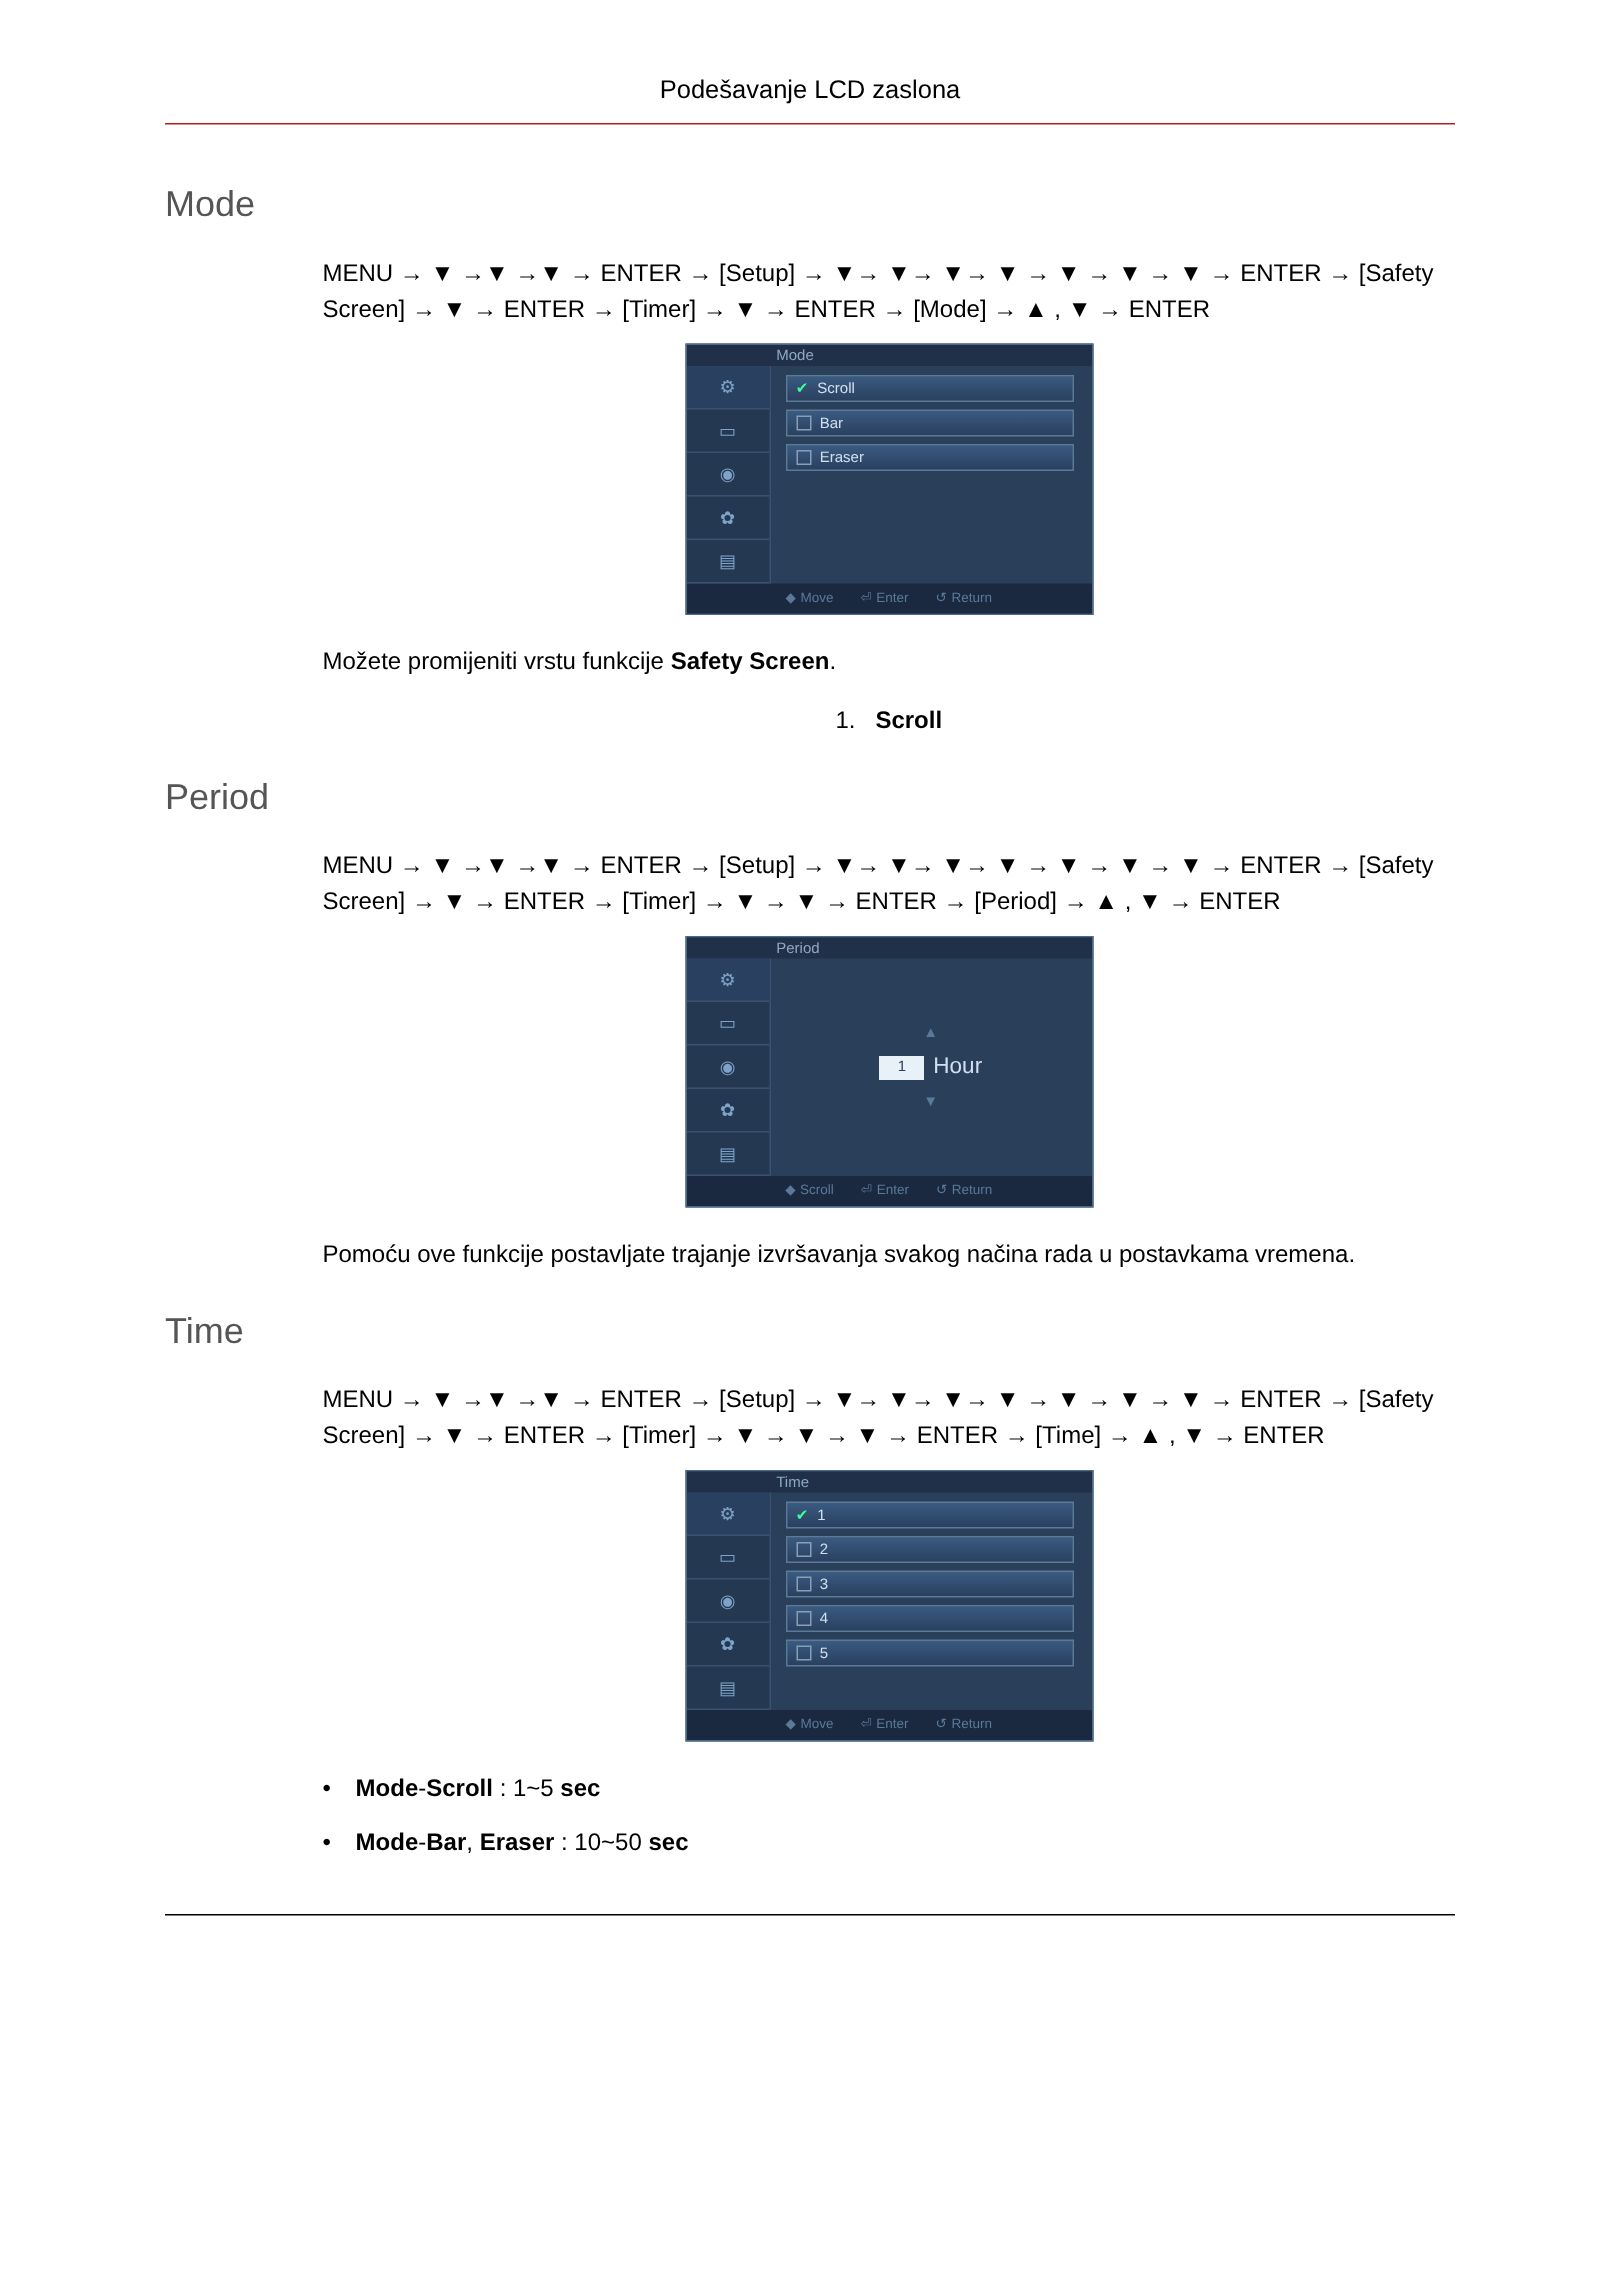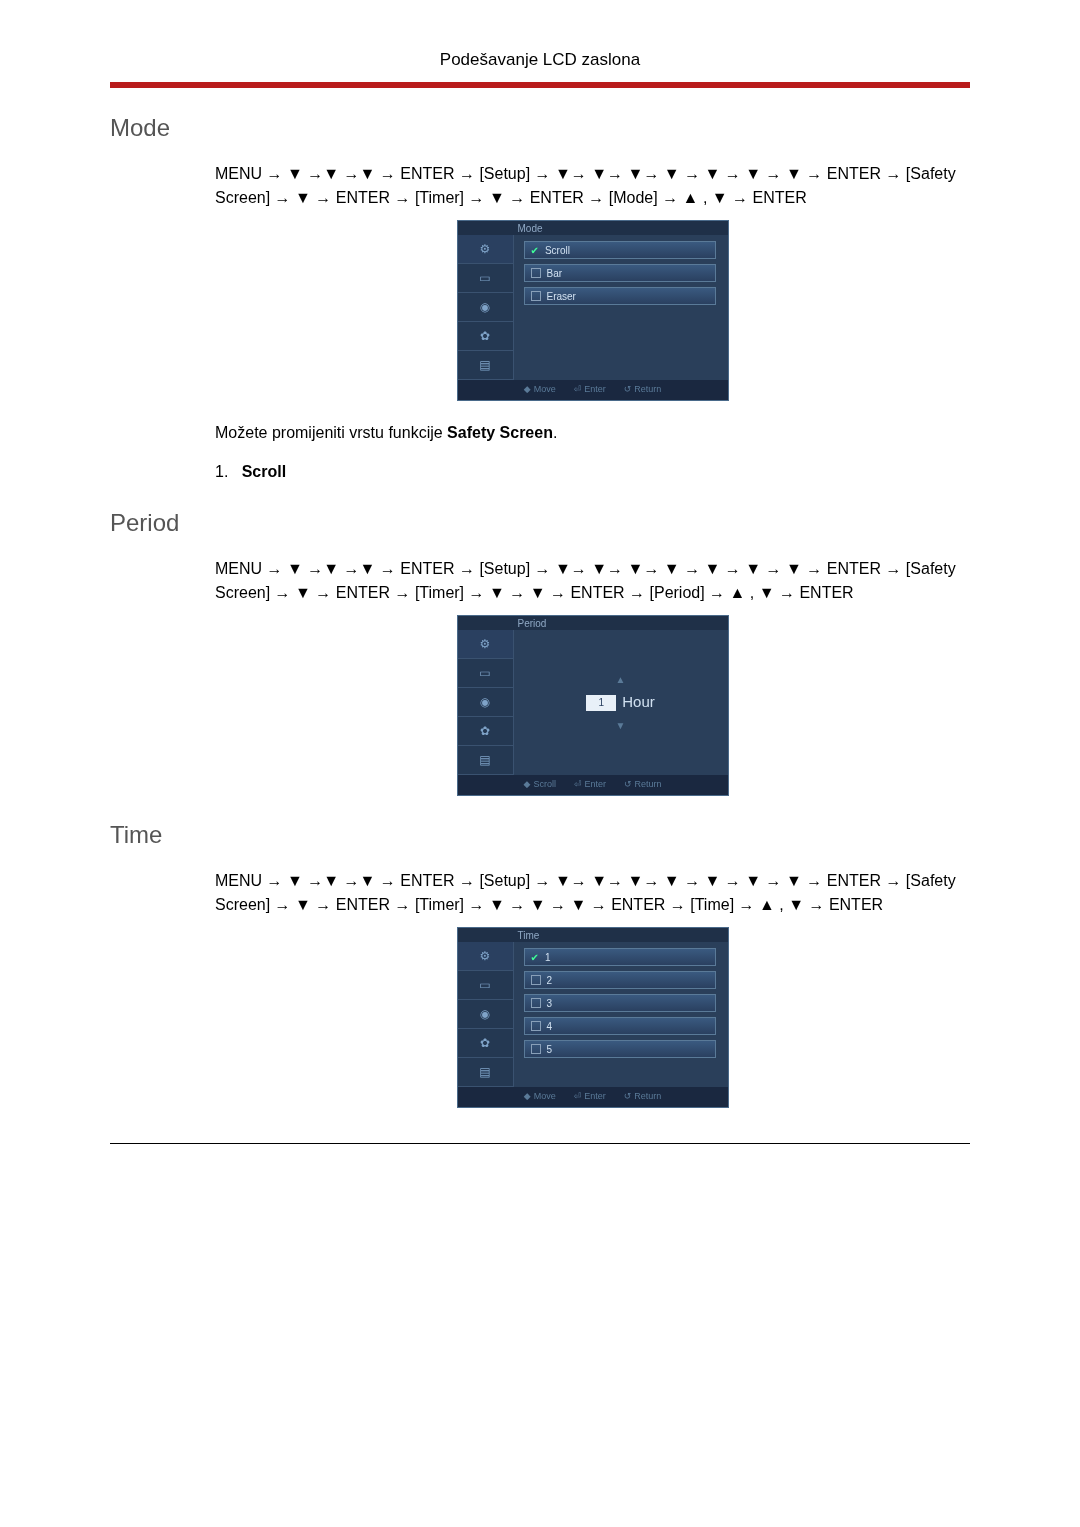--- a/index.html
+++ b/index.html
@@ -12,22 +12,22 @@
     .page {
       width: 1080px;
       margin: 0 auto;
       padding: 50px 110px;
       box-sizing: border-box;
     }
     .header-area {
       text-align: center;
       font-size: 17px;
       padding-bottom: 12px;
-      border-bottom: 6px solid #b91c1c;
-      margin-bottom: 26px;
+      border-bottom: 1px solid #b91c1c;
+      margin-bottom: 40px;
     }
     .section-heading {
       font-size: 24px;
       color: #555;
       font-weight: normal;
       margin: 25px 0 20px 0;
     }
     .content-block {
       margin-left: 105px;
       font-size: 16px;
@@ -148,20 +148,21 @@
       color: #d0e0f0;
       font-size: 15px;
     }
     .body-text {
       margin: 15px 0;
     }
     .numbered-list {
       list-style: none;
       padding: 0;
       margin: 15px 0;
+      text-align: center;
     }
     .numbered-list li {
       margin: 12px 0;
     }
     .bullet-list {
       list-style: none;
       padding: 0;
       margin: 15px 0;
     }
     .bullet-list li {
@@ -254,20 +255,21 @@
           <div class="osd-period-arrow">▼</div>
         </div>
       </div>
       <div class="osd-footer">
         <span>◆ <span>Scroll</span></span>
         <span>⏎ <span>Enter</span></span>
         <span>↺ <span>Return</span></span>
       </div>
     </div>
 
+    <div class="body-text">Pomoću ove funkcije postavljate trajanje izvršavanja svakog načina rada u postavkama vremena.</div>
   </div>
 
   <h2 class="section-heading">Time</h2>
   <div class="content-block">
     <div class="nav-path">MENU → ▼ →▼ →▼ → ENTER → [Setup] → ▼→ ▼→ ▼→ ▼ → ▼ → ▼ → ▼ → ENTER → [Safety Screen] → ▼ → ENTER → [Timer] → ▼ → ▼ → ▼ → ENTER → [Time] → ▲ , ▼ → ENTER</div>
 
     <div class="osd-container">
       <div class="osd-title-row">Time</div>
       <div class="osd-body">
         <div class="osd-sidebar">
@@ -301,16 +303,24 @@
         </div>
       </div>
       <div class="osd-footer">
         <span>◆ <span>Move</span></span>
         <span>⏎ <span>Enter</span></span>
         <span>↺ <span>Return</span></span>
       </div>
     </div>
 
 
+    <ul class="bullet-list">
+      <li>
+        <span class="bold">Mode</span><span>-</span><span class="bold">Scroll</span><span> : 1~5 </span><span class="bold">sec</span>
+      </li>
+      <li>
+        <span class="bold">Mode</span><span>-</span><span class="bold">Bar</span><span>, </span><span class="bold">Eraser</span><span> : 10~50 </span><span class="bold">sec</span>
+      </li>
+    </ul>
   </div>
 
   <hr class="footer-line">
 </div>
 
 </body></html>

